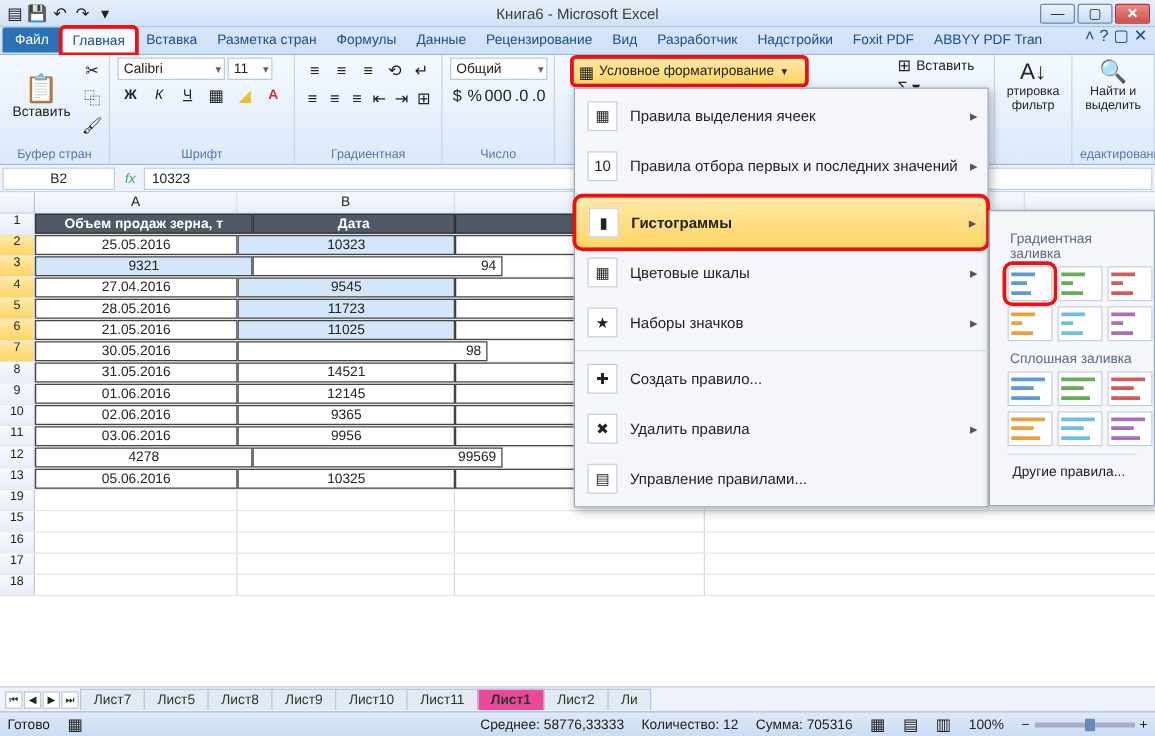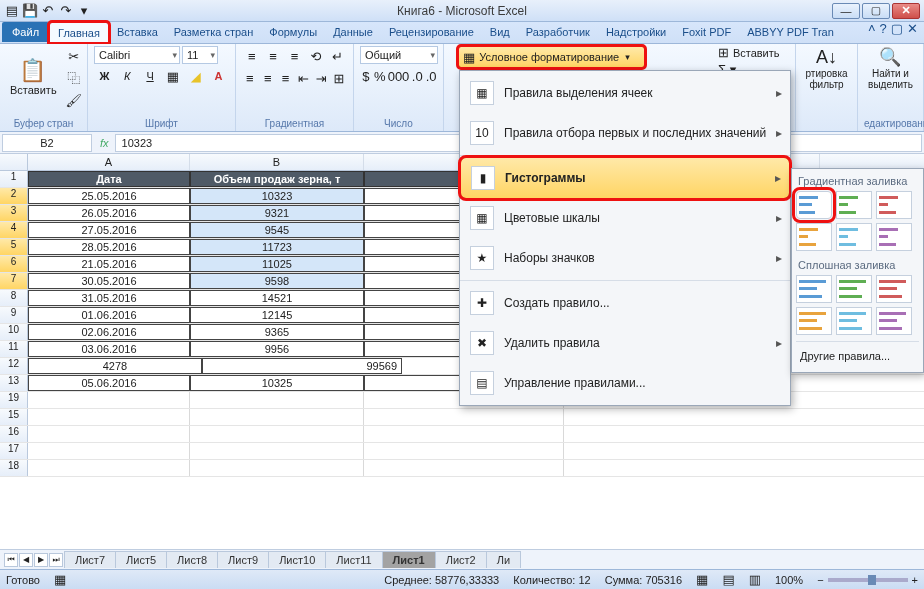--- a/index.html
+++ b/index.html
@@ -55,40 +55,40 @@
 .rowh.sel { background: linear-gradient(#ffe9a8,#ffd564); }
 .cell { border-right:1px solid #d9d9d9; padding:0 4px; font-size:11px; display:flex; align-items:center; overflow:hidden; }
 .cell.A{width:162px;justify-content:center}.cell.B{width:174px;justify-content:center}.cell.C{width:200px;justify-content:flex-end}
 .hdrcell { background:#4f5a66; color:#fff; font-weight:bold; justify-content:center; border:1px solid #333; }
 .selcell { background:#d4e6f9; }
 .bord { border:1px solid #444; }
 
 
 .sheetbar { position:absolute; bottom:20px; left:0; right:0; height:20px; background:#eef3fb; border-top:1px solid #bfcde0; display:flex; align-items:center; padding:0 4px; gap:0; }
 .sheettab { padding:2px 10px; font-size:11px; background:#e3eaf3; border:1px solid #b9c8dc; border-bottom:none; margin-right:-1px; color:#333; }
-.sheettab.active { background:#a3a3a3; font-weight:bold; }
+.sheettab.active { background:#ec4899; font-weight:bold; }
 .scrbtn { width:14px; height:14px; border:1px solid #b9c8dc; background:#fff; margin-right:1px; display:flex;align-items:center;justify-content:center;font-size:8px; }
 
 
 .status { position:absolute; bottom:0; left:0; right:0; height:20px; background:linear-gradient(#dfe9f7,#cadcf3); border-top:1px solid #9db7d9; display:flex; align-items:center; padding:0 6px; font-size:11px; gap:14px; }
 .status .spacer{flex:1}
 .zoom { display:flex; align-items:center; gap:4px; }
 .zslider { width:80px; height:4px; background:#aac; position:relative; }
 .zslider::after { content:""; position:absolute; left:50%; top:-3px; width:8px; height:10px; background:#6a8ab5; }
 
 
 .cfmenu { position:absolute; left:459px; top:70px; width:332px; background:#f4f6f9; border:1px solid #9aa7b8; box-shadow:2px 3px 8px rgba(0,0,0,.3); z-index:10; padding:2px 0; }
 .cfmenu .mi { display:flex; align-items:center; gap:10px; padding:8px 10px; font-size:12px; position:relative; }
 .cfmenu .mi .ic { width:24px; height:24px; background:#fff; border:1px solid #c5d0de; display:flex;align-items:center;justify-content:center; }
 .cfmenu .mi.sub::after { content:"▸"; position:absolute; right:8px; color:#555; }
 .cfmenu .sep { height:1px; background:#d6dde7; margin:2px 0; }
 .cfmenu .mi.hov { background:linear-gradient(#ffe9a8,#ffd564); border:1px solid #c99a2e; margin:-1px 0; }
 
 
-.gallery { position:absolute; left:791px; top:168px; width:133px; background:#f4f6f9; border:1px solid #9aa7b8; box-shadow:2px 3px 8px rgba(0,0,0,.3); z-index:11; padding:4px; }
+.gallery { position:absolute; left:791px; top:168px; width:133px; background:#f4f6f9; border:1px solid #9aa7b8; box-shadow:2px 3px 8px rgba(0,0,0,.3); z-index:11; padding:14px; }
 .gallery .ghdr { font-size:11px; color:#5b6b80; padding:2px 2px 4px; }
 .gallery .grid6 { display:grid; grid-template-columns:repeat(3,36px); gap:4px; margin-bottom:6px; }
 .gallery .sw { width:36px; height:28px; background:#fff; border:1px solid #c5d0de; display:flex; flex-direction:column; justify-content:space-around; padding:2px; gap:1px; }
 .gallery .sw .bar { height:3px; background:linear-gradient(90deg,#5a9bd5 70%,#fff 70%); }
 .gallery .more { padding:6px 4px; font-size:11px; }
 .gallery .sw.sel { outline:3px solid #e11; outline-offset:1px; border-radius:4px; }
 
 .ico { font-size:13px; line-height:1; }
 </style>
 </head>
@@ -250,58 +250,56 @@
         <div class="colh C">C</div>
         <div class="colh D">D</div>
         <div class="colh E">E</div>
         <div class="colh F">F</div>
         <div class="colh G">G</div>
       </div>
   </div>
   <div class="rows" id="rows-body">
       <div class="row">
         <div class="rowh">1</div>
+        <div class="cell B hdrcell">Объем продаж зерна, т</div>
         <div class="cell A hdrcell">Дата</div>
-        <div class="cell B hdrcell">Объем продаж зерна, т</div>
         <div class="cell C hdrcell">Выручка пред</div>
       </div>
       <div class="row">
         <div class="rowh sel">2</div>
         <div class="cell A bord">25.05.2016</div>
         <div class="cell B bord selcell">10323</div>
         <div class="cell C bord">105</div>
       </div>
       <div class="row">
         <div class="rowh sel">3</div>
-        <div class="cell A bord">26.05.2016</div>
         <div class="cell B bord selcell">9321</div>
         <div class="cell C bord">94</div>
       </div>
       <div class="row">
         <div class="rowh sel">4</div>
-        <div class="cell A bord">27.05.2016</div>
+        <div class="cell A bord">27.04.2016</div>
         <div class="cell B bord selcell">9545</div>
         <div class="cell C bord">97</div>
       </div>
       <div class="row">
         <div class="rowh sel">5</div>
         <div class="cell A bord">28.05.2016</div>
         <div class="cell B bord selcell">11723</div>
         <div class="cell C bord">129</div>
       </div>
       <div class="row">
         <div class="rowh sel">6</div>
         <div class="cell A bord">21.05.2016</div>
         <div class="cell B bord selcell">11025</div>
         <div class="cell C bord">118</div>
       </div>
       <div class="row">
         <div class="rowh sel">7</div>
         <div class="cell A bord">30.05.2016</div>
-        <div class="cell B bord selcell">9598</div>
         <div class="cell C bord">98</div>
       </div>
       <div class="row">
         <div class="rowh">8</div>
         <div class="cell A bord">31.05.2016</div>
         <div class="cell B bord">14521</div>
         <div class="cell C bord">154</div>
       </div>
       <div class="row">
         <div class="rowh">9</div>

